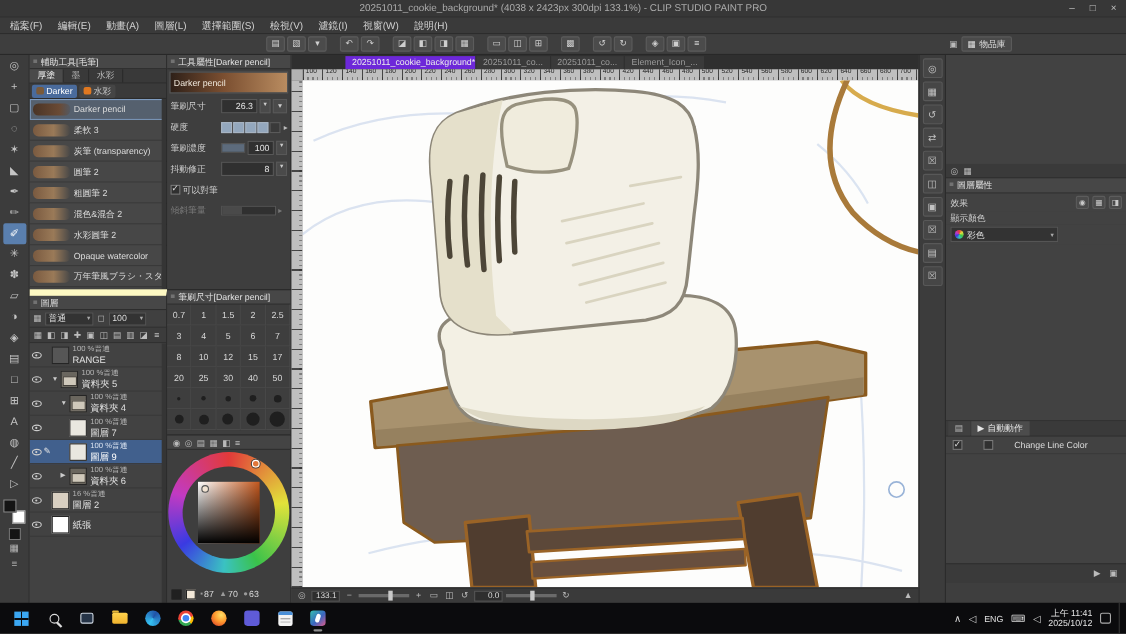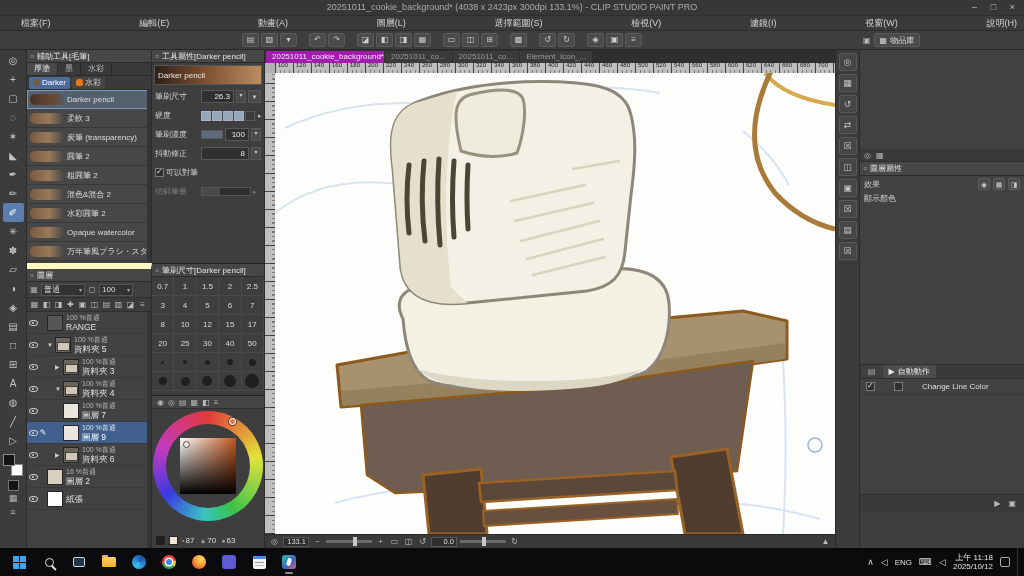--- a/index.html
+++ b/index.html
@@ -4,21 +4,21 @@
 <style>
 *{margin:0;padding:0;box-sizing:border-box;}
 html,body{width:1024px;height:576px;overflow:hidden;}
 body{position:relative;background:#3c3c3c;font-family:"Liberation Sans","DejaVu Sans",sans-serif;font-size:9px;color:#c8c8c8;}
 
 
 #titlebar{position:absolute;left:0;top:0;width:1024px;height:16px;background:#373737;border-bottom:1px solid #2e2e2e;}
 #tb-title{line-height:15px;text-align:center;font-size:9px;color:#ababab;white-space:nowrap;overflow:hidden;}
 #winctl{position:absolute;right:2px;top:0;height:16px;display:flex;}
 #winctl span{width:19px;text-align:center;line-height:15px;font-size:9px;color:#c0c0c0;}
-#menubar{position:absolute;left:0;top:16px;width:1024px;height:15px;background:#3a3a3a;border-bottom:1px solid #2c2c2c;display:flex;align-items:center;padding-left:14px;justify-content:space-between;}
+#menubar{position:absolute;left:0;top:16px;width:1024px;height:15px;background:#3a3a3a;border-bottom:1px solid #2c2c2c;display:flex;align-items:center;padding-left:2px;}
 .menu-item{padding:0 7px;font-size:9px;color:#d2d2d2;white-space:nowrap;}
 #cmdbar{position:absolute;left:0;top:31px;width:860px;height:19px;background:#3e3e3e;border-bottom:1px solid #282828;display:flex;align-items:center;}
 #cmdicons{display:flex;align-items:center;margin-left:242px;gap:2px;}
 .cbtn{width:17px;height:14px;background:#4b4b4b;border:1px solid #5c5c5c;border-radius:2px;color:#cfcfcf;font-size:8px;line-height:12px;text-align:center;}
 .cgap{width:8px;height:14px;}
 
 
 #toolstrip{position:absolute;left:0;top:50px;width:27px;height:498px;background:#3c3c3c;border-right:1px solid #2b2b2b;display:flex;flex-direction:column;align-items:center;padding-top:1px;}
 #tools{display:flex;flex-direction:column;align-items:center;}
 .tbtn{width:21px;height:19px;line-height:19px;text-align:center;font-size:10px;color:#c5c5c5;border-radius:2px;}
@@ -128,21 +128,21 @@
 .chip.c1{background:#f2e8d8;}
 .chip.c2{background:#202020;}
 #colorvals{display:flex;gap:5px;align-items:center;}
 .cval{display:flex;align-items:center;gap:1px;}
 .mini{font-size:7px;color:#9a9a9a;}
 
 
 #canvasarea{position:absolute;left:265px;top:50px;width:570px;height:498px;background:#4c4c4c;}
 #ctabs{height:13px;background:#2f2f2f;display:flex;align-items:flex-end;gap:1px;padding-left:1px;overflow:hidden;}
 .ctab2{height:12px;line-height:12px;padding:0 6px;font-size:8px;background:#3a3a3a;color:#9a9a9a;white-space:nowrap;overflow:hidden;max-width:118px;}
-.ctab2.on{background:#a21caf;color:#ececec;}
+.ctab2.on{background:#6d28d9;color:#ececec;margin-left:48px;}
 #corner{position:absolute;left:0;top:13px;width:10px;height:10px;background:#b2b2b2;z-index:2;}
 #hruler{position:absolute;left:10px;top:13px;width:560px;height:10px;background:#bfbfbf;overflow:hidden;
  background-image:repeating-linear-gradient(90deg,rgba(40,40,40,.8) 0 1px,transparent 1px 18px),repeating-linear-gradient(90deg,rgba(70,70,70,.55) 0 1px,transparent 1px 4.5px);
  background-size:100% 100%,100% 3px;background-position:0 0,0 100%;background-repeat:no-repeat;}
 .rlab{position:absolute;top:-1px;font-size:6px;color:#222;}
 #vruler{position:absolute;left:0;top:23px;width:10px;height:461px;background:#bfbfbf;
  background-image:repeating-linear-gradient(0deg,rgba(40,40,40,.8) 0 1px,transparent 1px 18px),repeating-linear-gradient(0deg,rgba(70,70,70,.55) 0 1px,transparent 1px 4.5px);
  background-size:100% 100%,3px 100%;background-position:0 0,100% 0;background-repeat:no-repeat;}
 #cv{position:absolute;left:10px;top:23px;width:560px;height:461px;background:#fff;overflow:hidden;}
 #statusbar{position:absolute;left:0;bottom:0;width:570px;height:14px;background:#3a3a3a;border-top:1px solid #2a2a2a;display:flex;align-items:center;gap:3px;padding:0 4px;font-size:8px;}
@@ -408,33 +408,20 @@
         <span class="eyec">
           <span class="eye"></span>
         </span>
         <span class="editc"></span>
         <span class="ind" style="width: 0px;"></span>
         <span class="farrow">▼</span>
         <span class="thumb t-folder-open"></span>
         <div class="ltext">
           <div class="l1">100 %普通</div>
           <div class="l2">資料夾 5</div>
-        </div>
-      </div>
-      <div class="lrow">
-        <span class="eyec">
-          <span class="eye"></span>
-        </span>
-        <span class="editc"></span>
-        <span class="ind" style="width: 8px;"></span>
-        <span class="farrow">▶</span>
-        <span class="thumb t-folder"></span>
-        <div class="ltext">
-          <div class="l1">100 %普通</div>
-          <div class="l2">資料夾 3</div>
         </div>
       </div>
       <div class="lrow">
         <span class="eyec">
           <span class="eye"></span>
         </span>
         <span class="editc"></span>
         <span class="ind" style="width: 8px;"></span>
         <span class="farrow">▼</span>
         <span class="thumb t-folder-open"></span>
@@ -790,20 +777,26 @@
   </div>
   <div id="effectrow">
     <span>效果</span>
     <span id="effecticons">
         <span class="ricon">◉</span>
         <span class="ricon">▦</span>
         <span class="ricon">◨</span>
       </span>
   </div>
   <div id="dclabel">顯示顏色</div>
+  <div id="cmrow">
+    <div id="colormode">
+      <span class="rainbow"></span>
+      <span>彩色</span>
+    </div>
+  </div>
   <div id="lpgap"></div>
   <div id="aatabs">
       <div class="aatab">
         <span>▤</span>
       </div>
       <div class="aatab on">
         <span>▶</span>
         <span>自動動作</span>
       </div>
     </div>
@@ -854,19 +847,19 @@
     </div>
   <div id="tray">
     <div id="trayicons">
         <span class="tico">∧</span>
         <span class="tico">◁</span>
         <span class="tlang">ENG</span>
         <span class="tico">⌨</span>
         <span class="tico">◁</span>
       </div>
     <div id="clock">
-      <div>上午 11:18</div>
+      <div>上午 11:41</div>
       <div>2025/10/12</div>
     </div>
     <div id="notif"></div>
     <div id="showdesk"></div>
   </div>
 </div>
 
 </body></html>

